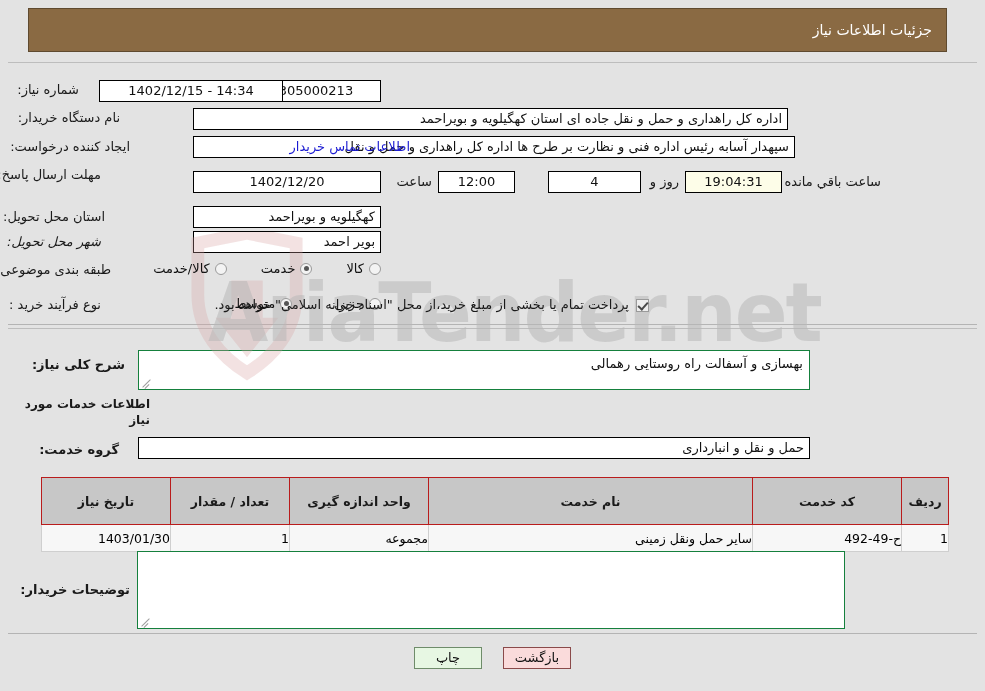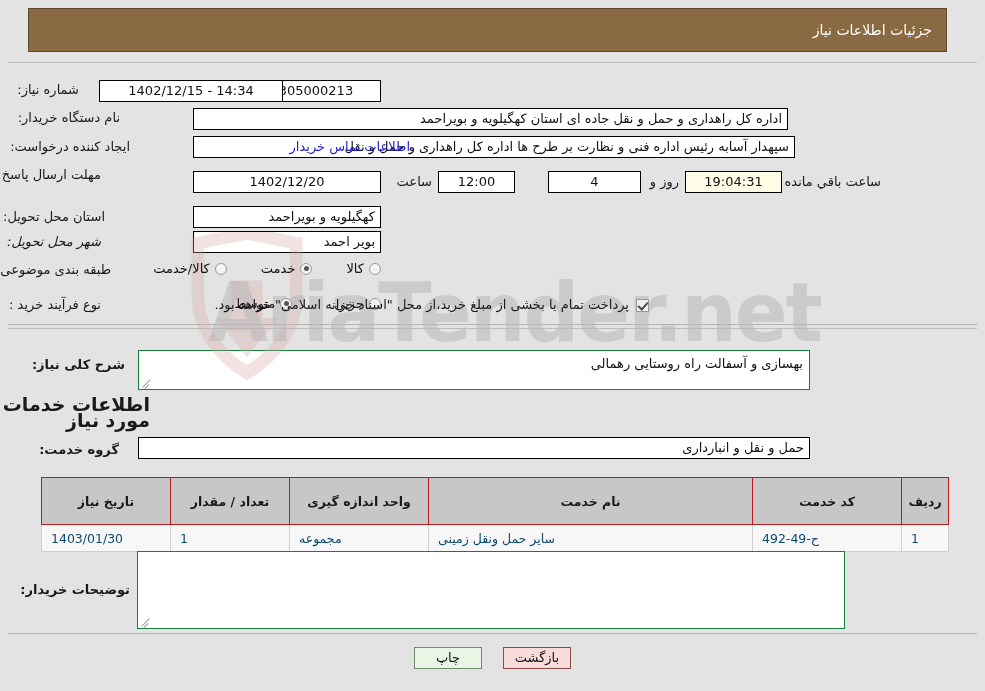--- a/index.html
+++ b/index.html
@@ -230,23 +230,23 @@
     border: 1px solid #b91c1c;
     height: 26px;
     font-weight: bold;
     color: #1a1a1a;
     padding: 10px 4px;
   }
   table.grid td {
     background: #f7f7f7;
     border: 1px solid #cfcfcf;
     height: 26px;
-    text-align: left;
-    color: #0c4a6e;
-    padding: 0 9px;
+    text-align: right;
+    color: #000000;
+    padding: 0 0;
   }
 
   
   .btn-bar {
     position: absolute;
     left: 0;
     top: 647px;
     width: 985px;
     display: flex;
     justify-content: center;
@@ -364,21 +364,21 @@
 </div>
 
 <div class="panel panel-mid"></div>
 
 <span class="lbl lbl-b" style="position:absolute; right:860px; top:357px; z-index:4;">شرح کلی نیاز:</span>
 <div class="ta" style="right:175px; top:350px; width:672px; height:40px; z-index:4;">
   <div class="tatext">بهسازی و آسفالت راه روستایی رهمالی</div>
   <span class="grip"></span>
 </div>
 
-<span class="lbl lbl-b" style="position:absolute; right:835px; top:396px; font-size:19px; z-index:4;">اطلاعات خدمات مورد نیاز</span>
+<span class="lbl lbl-b" style="position:absolute; right:835px; top:396px; font-size:12px; z-index:4;">اطلاعات خدمات مورد نیاز</span>
 
 <span class="lbl lbl-b" style="position:absolute; right:866px; top:442px; z-index:4;">گروه خدمت:</span>
 <div class="fld right" style="position:absolute; right:175px; top:437px; width:672px; z-index:4;">حمل و نقل و انبارداری</div>
 
 <div class="tbl-wrap">
   <table class="grid">
     <thead>
       <tr>
         <th style="width:38px;">ردیف</th>
         <th style="width:140px;">کد خدمت</th>

